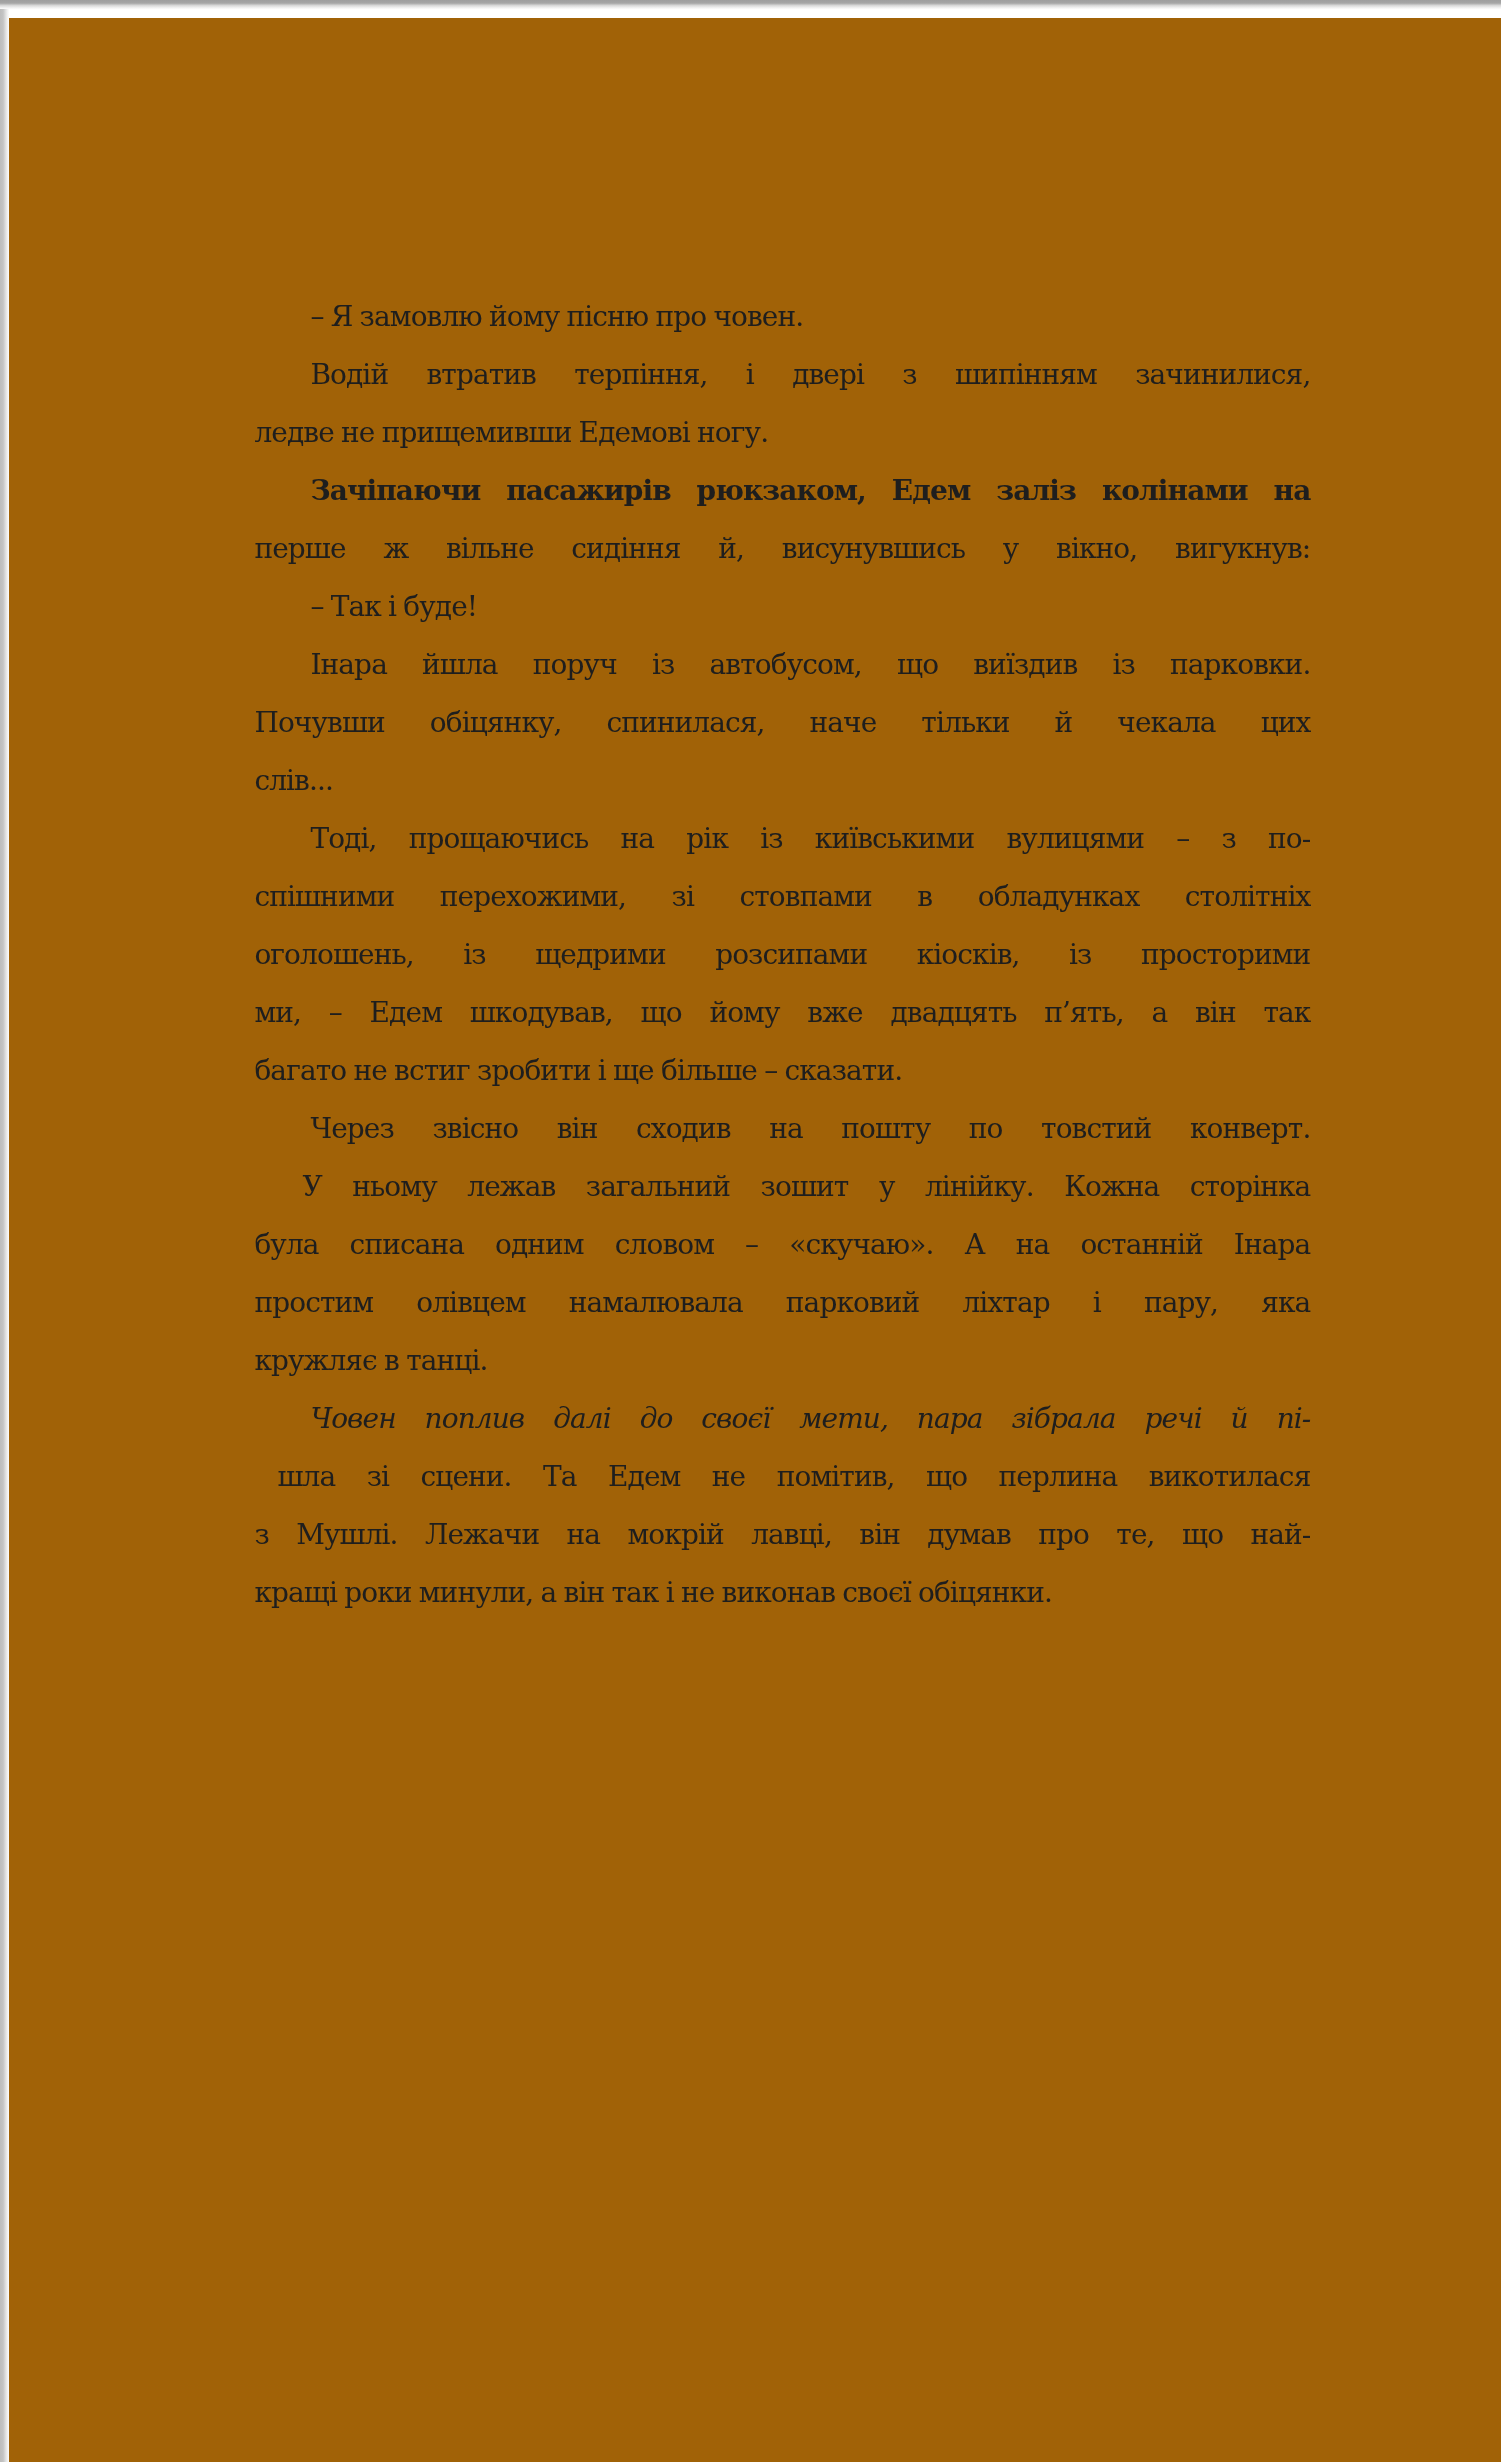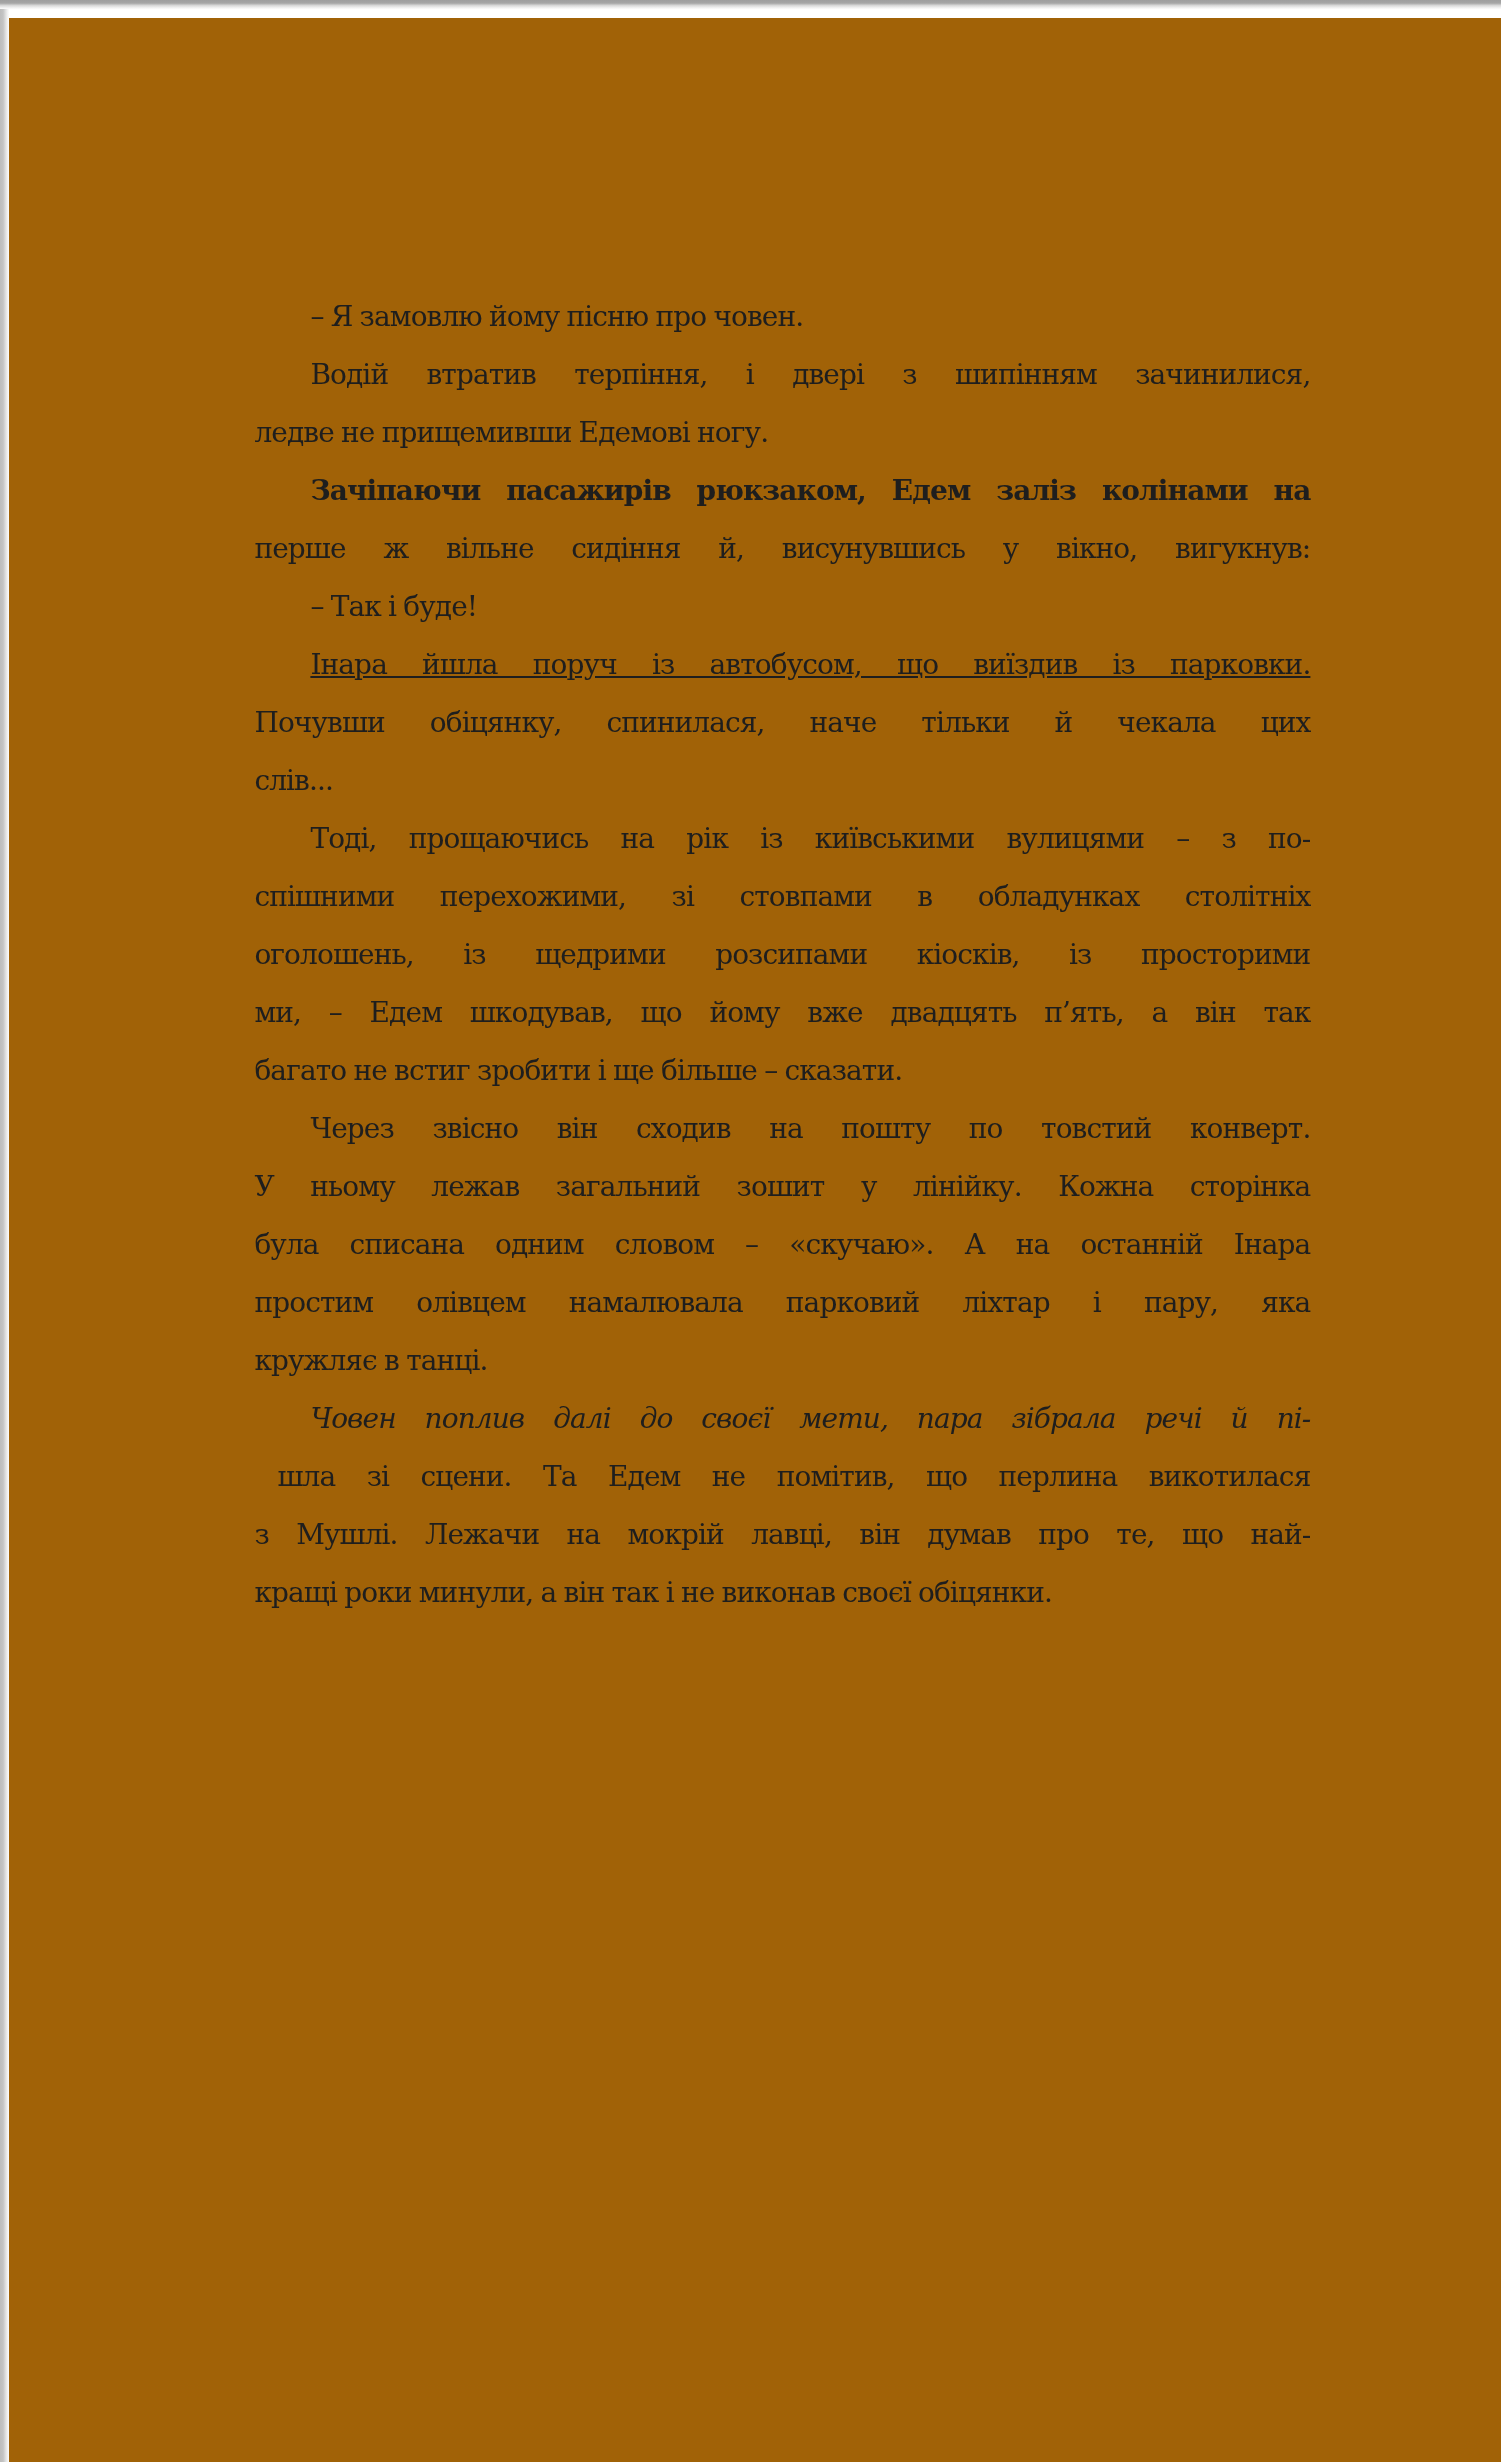--- a/index.html
+++ b/index.html
@@ -96,21 +96,21 @@
           <span style="display: block; text-align: justify; text-align-last: justify;">перше ж вільне сидіння й, висунувшись у вікно, вигукнув:</span>
         </div>
     </div>
 
     <div>
       <div class="line indent last"><span>– Так і буде!</span></div>
     </div>
 
     <div>
       <div class="line indent">
-          <span style="display: block; text-align: justify; text-align-last: justify; text-decoration: underline;">Інара йшла поруч із автобусом, що виїздив із парковки.</span>
+          <span style="display: block; text-align: justify; text-align-last: justify;">Інара йшла поруч із автобусом, що виїздив із парковки.</span>
         </div>
       <div class="line">
           <span style="display: block; text-align: justify; text-align-last: justify;">Почувши обіцянку, спинилася, наче тільки й чекала цих</span>
         </div>
       <div class="line last"><span>слів...</span></div>
     </div>
 
     <div>
       <div class="line indent">
           <span style="display: block; text-align: justify; text-align-last: justify;">Тоді, прощаючись на рік із київськими вулицями – з по-</span>
@@ -125,21 +125,21 @@
           <span style="display: block; text-align: justify; text-align-last: justify;">ми, – Едем шкодував, що йому вже двадцять п’ять, а він так</span>
         </div>
       <div class="line last"><span>багато не встиг зробити і ще більше – сказати.</span></div>
     </div>
 
     <div>
       <div class="line indent">
           <span style="display: block; text-align: justify; text-align-last: justify;">Через звісно він сходив на пошту по товстий конверт.</span>
         </div>
       <div class="line">
-          <span style="display: block; text-align: justify; text-align-last: justify;">У ньому лежав загальний зошит у лінійку. Кожна сторінка</span>
+          <span style="display: block; text-align: justify; text-align-last: justify; margin-left: 48px;">У ньому лежав загальний зошит у лінійку. Кожна сторінка</span>
         </div>
       <div class="line">
           <span style="display: block; text-align: justify; text-align-last: justify;">була списана одним словом – «скучаю». А на останній Інара</span>
         </div>
       <div class="line">
           <span style="display: block; text-align: justify; text-align-last: justify;">простим олівцем намалювала парковий ліхтар і пару, яка</span>
         </div>
       <div class="line last"><span>кружляє в танці.</span></div>
     </div>
 

